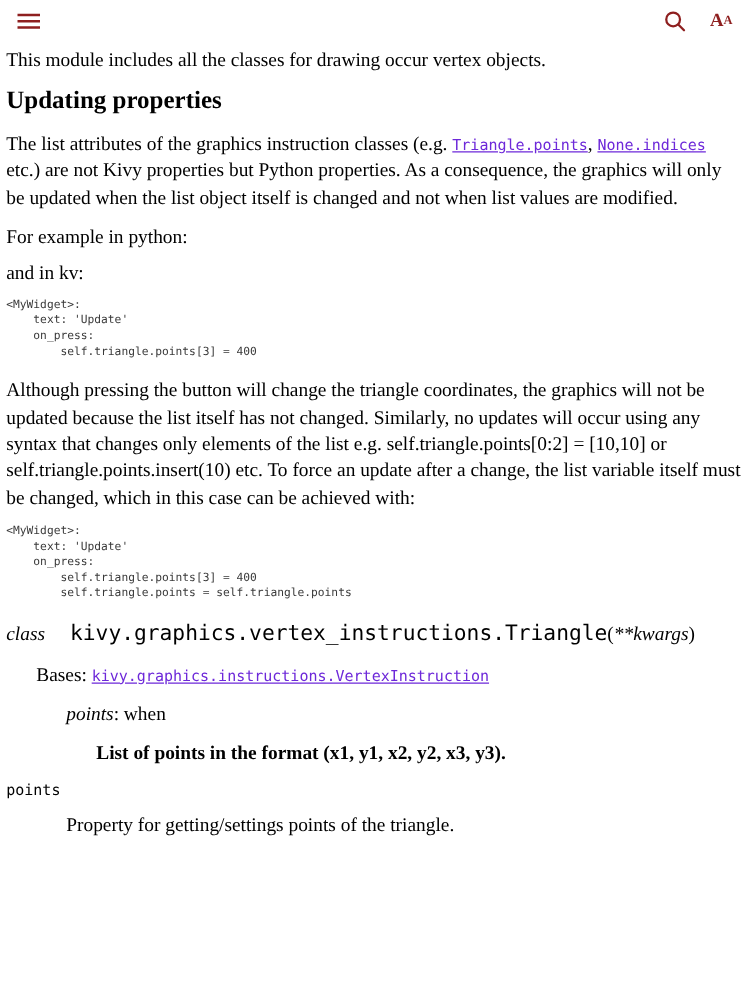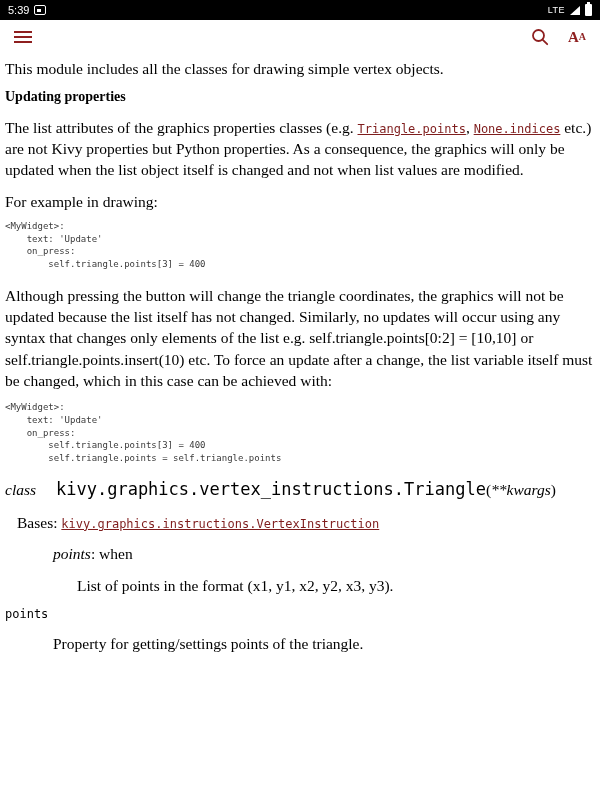--- a/index.html
+++ b/index.html
@@ -23,55 +23,44 @@
   .hamburger span { width: 18px; height: 2px; background: #8e1f1f; display: block; }
   .bar-spacer { flex: 1; }
   .icon-btn { color: #8e1f1f; display: inline-flex; align-items: center; cursor: pointer; }
   .font-icon { font-family: "Liberation Serif", serif; color: #8e1f1f; font-weight: bold; line-height: 1; }
   .font-icon .big { font-size: 15px; }
   .font-icon .small { font-size: 10px; }
 
   
   .content { flex: 1; padding: 2px 5px 0 5px; font-size: 15.5px; line-height: 1.38; overflow: hidden; }
   .intro { margin: 2px 0 8px 0; }
-  h2.doc-heading { font-size: 14px; font-weight: bold; margin: 8px 0 10px 0; }
+  h2.doc-heading { font-size: 20px; font-weight: bold; margin: 8px 0 10px 0; }
   .para { margin: 0 0 10px 0; }
   .label-line { margin: 2px 0 8px 0; }
   pre.code { font-family: "DejaVu Sans Mono", "Liberation Mono", monospace; font-size: 9px; line-height: 1.4; color: #3a3a3a; white-space: pre; margin: 0 0 14px 0; }
-  a.code-link { font-family: "DejaVu Sans Mono", "Liberation Mono", monospace; font-size: 12px; color: #7f1d1d; text-decoration: underline; cursor: pointer; }
+  a.code-link { font-family: "DejaVu Sans Mono", "Liberation Mono", monospace; font-size: 12px; color: #6d28d9; text-decoration: underline; cursor: pointer; }
   .def-line { margin: 6px 0 10px 0; font-size: 15.5px; }
   .def-line .kw { font-style: italic; margin-right: 20px; }
   .def-line .obj-name { font-family: "DejaVu Sans Mono", "Liberation Mono", monospace; font-size: 17px; }
   .def-line .args { font-style: italic; font-weight: normal; }
-  .indent1 { margin-left: 12px; }
+  .indent1 { margin-left: 24px; }
   .indent2 { margin-left: 48px; }
-  .indent3 { margin-left: 72px; }
+  .indent3 { margin-left: 72px; font-weight: bold; }
   .bases-line { margin-bottom: 10px; }
   .params-label { margin-bottom: 10px; }
   .param-line { margin-bottom: 10px; }
   .param-line .pname { font-style: italic; }
   .mono-prop { font-family: "DejaVu Sans Mono", "Liberation Mono", monospace; font-size: 12px; margin: 4px 0 10px 0; }
   .prop-desc { margin-bottom: 12px; }
 </style>
 </head>
 <body>
 
 <div class="screen">
 
-  <div class="status-bar">
-    <div class="status-left">
-      <span>5:39</span>
-      <span class="ss-icon"></span>
-    </div>
-    <div class="status-right">
-      <span class="net-label">LTE</span>
-      <span class="signal"></span>
-      <span class="battery"></span>
-    </div>
-  </div>
 
   <div class="app-bar">
     <span class="hamburger">
         <span></span>
         <span></span>
         <span></span>
       </span>
     <span class="bar-spacer"></span>
     <span class="icon-btn">
       <svg width="20" height="20" viewBox="0 0 20 20">
@@ -80,29 +69,30 @@
         </svg>
     </span>
     <span class="icon-btn font-icon">
         <span class="big">A</span>
         <span class="small">A</span>
       </span>
   </div>
 
   <div class="content">
 
-    <div class="intro">This module includes all the classes for drawing simple vertex objects.</div>
+    <div class="intro">This module includes all the classes for drawing occur vertex objects.</div>
 
     <h2 class="doc-heading">Updating properties</h2>
 
-    <p class="para"><span>The list attributes of the graphics properties classes (e.g. </span><a class="code-link">Triangle.points</a><span>, </span><a class="code-link">None.indices</a><span> etc.) are not Kivy properties but Python properties. As a consequence, the graphics will only be updated when the list object itself is changed and not when list values are modified.</span></p>
+    <p class="para"><span>The list attributes of the graphics instruction classes (e.g. </span><a class="code-link">Triangle.points</a><span>, </span><a class="code-link">None.indices</a><span> etc.) are not Kivy properties but Python properties. As a consequence, the graphics will only be updated when the list object itself is changed and not when list values are modified.</span></p>
 
-    <div class="label-line">For example in drawing:</div>
+    <div class="label-line">For example in python:</div>
 
 
+    <div class="label-line">and in kv:</div>
 
     <pre class="code">&lt;MyWidget&gt;:
     text: 'Update'
     on_press:
         self.triangle.points[3] = 400</pre>
 
     <p class="para">Although pressing the button will change the triangle coordinates, the graphics will not be updated because the list itself has not changed. Similarly, no updates will occur using any syntax that changes only elements of the list e.g. self.triangle.points[0:2] = [10,10] or self.triangle.points.insert(10) etc. To force an update after a change, the list variable itself must be changed, which in this case can be achieved with:</p>
 
     <pre class="code">&lt;MyWidget&gt;:
     text: 'Update'

